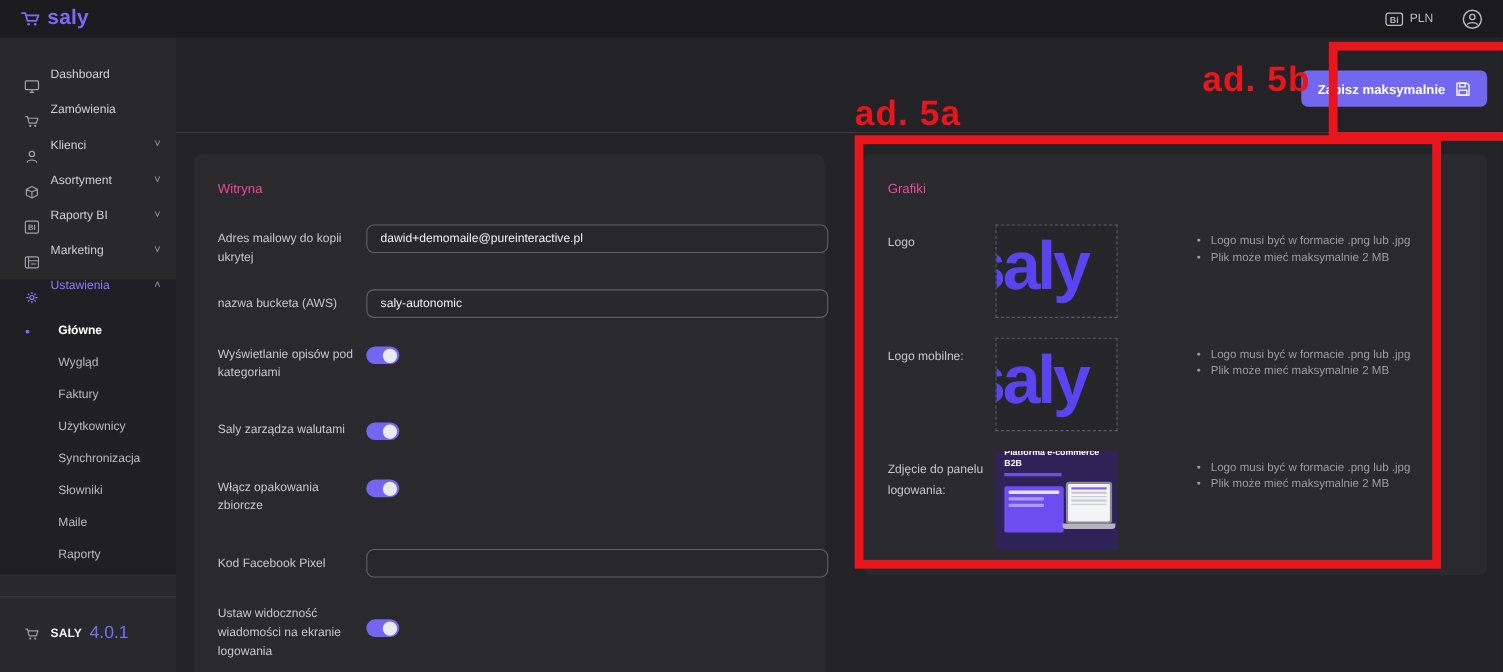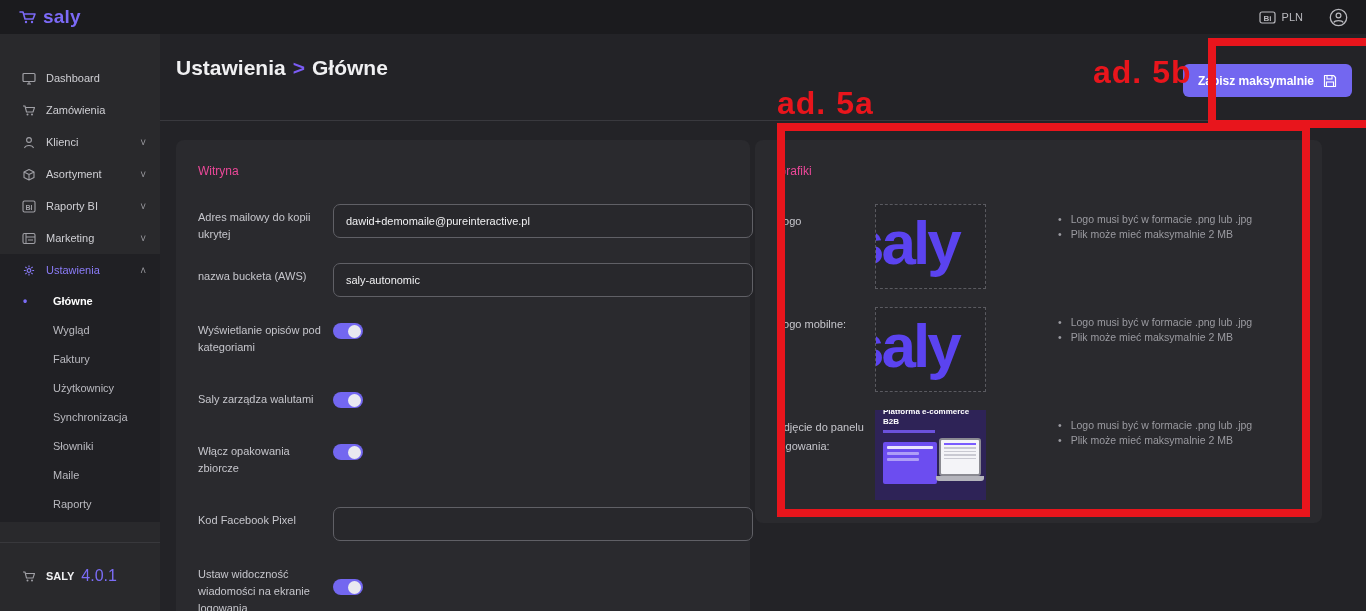--- a/index.html
+++ b/index.html
@@ -7,21 +7,21 @@
     font-family:"Liberation Sans", sans-serif; }
   .topbar { position:absolute; left:0; top:0; width:1366px; height:34px; background:#1b1b1e;
     display:flex; align-items:center; justify-content:space-between; padding:0 18px; z-index:5; }
   .brand { display:flex; align-items:center; gap:5px; color:#7c6af7; font-weight:bold; font-size:19px; letter-spacing:0.2px; }
   .topbar-right { display:flex; align-items:center; gap:26px; }
   .currency { display:flex; align-items:center; gap:6px; color:#b9b9be; font-size:11px; cursor:pointer; }
   .avatar { width:19px; height:19px; cursor:pointer; }
 
   .sidebar { position:absolute; left:0; top:34px; width:160px; height:577px; background:#29292c; z-index:4; }
   .nav { padding-top:28px; }
-  .nav-item { height:32px; display:flex; align-items:center; padding:0 14px 0 22px; color:#cfcfd4;
+  .nav-item { height:32px; display:flex; padding:0 14px 0 22px; color:#cfcfd4;
     font-size:11px; cursor:pointer; position:relative; }
   .nav-item .icon { width:15px; margin-right:9px; display:flex; align-items:center; color:#a0a0a6; }
   .nav-item .chev { margin-left:auto; color:#9a9aa0; font-size:10px; }
   .settings-group { background:#202024; padding-bottom:4px; }
   .settings-group .nav-item.parent, .settings-group .nav-item.parent .icon { color:#8b7cf8; }
   .sub-item { height:29px; display:flex; align-items:center; padding-left:53px; color:#b9b9bf; font-size:11px; cursor:pointer; position:relative; }
   .sub-item.active { color:#ffffff; font-weight:bold; }
   .sub-item .dot { position:absolute; left:23px; color:#7b6cf6; font-size:12px; }
   .side-footer { position:absolute; left:0; bottom:0; width:160px; border-top:1px solid #38383c; padding:24px 0 26px 22px;
     display:flex; align-items:center; }
@@ -33,28 +33,28 @@
   .page-title { position:absolute; left:16px; top:22px; font-size:21px; font-weight:bold; color:#f0f0f2; }
   .page-title .sep { color:#7b5cf5; margin:0 7px; }
   .header-divider { position:absolute; left:0; right:0; top:86px; height:1px; background:#39393e; }
 
   .save-btn { position:absolute; right:14px; top:30px; height:33px; background:#7367f0; border:none; border-radius:6px;
     color:#fff; font-weight:bold; font-size:12px; padding:0 15px; display:flex; align-items:center; gap:9px; cursor:pointer;
     font-family:"Liberation Sans", sans-serif; z-index:6; }
 
   .card { position:absolute; background:#2a2a2e; border-radius:8px; }
   .card-witryna { left:16px; top:106px; width:574px; height:540px; padding:24px 22px; }
-  .card-grafiki { left:595px; top:106px; width:567px; height:383px; padding:24px 22px; }
+  .card-grafiki { left:625px; top:106px; width:567px; height:383px; padding:24px 22px; }
   .card-title { color:#ec4899; font-size:12px; margin-bottom:26px; }
 
   .row { display:flex; margin-bottom:20px; }
   .row .lbl { width:135px; min-width:135px; color:#c6c6cc; font-size:11px; line-height:17px; padding-top:5px; }
   .row .ctl { flex:1; }
   .txt-input { width:420px; height:26px; background:#28282c; border:1px solid #606066; border-radius:7px;
-    color:#f0f0f2; font-size:11px; padding:16px 12px; font-family:"Liberation Sans", sans-serif; outline:none; }
+    color:#f0f0f2; font-size:11px; padding:0 12px; font-family:"Liberation Sans", sans-serif; outline:none; }
   .toggle-row { margin-bottom:30px; }
   .toggle { width:30px; height:16px; background:#7367f0; border-radius:9px; position:relative; cursor:pointer; margin-top:6px; }
   .toggle .knob { position:absolute; right:2px; top:1.5px; width:13px; height:13px; border-radius:50%; background:#e9e9f0; }
 
   .g-row { display:flex; margin-bottom:18px; }
   .g-row .g-lbl { width:98px; min-width:98px; color:#c6c6cc; font-size:11px; line-height:19px; padding-top:8px; }
   .preview { width:111px; height:85px; background:#26262a; border:1px dashed #5a5a60; overflow:hidden; position:relative; cursor:pointer; }
   .preview .big-logo { position:absolute; left:-26px; top:2px; font-size:62px; font-weight:bold; color:#5b43f0; letter-spacing:-3px; }
   .bullets { margin-left:72px; padding-top:8px; list-style:none; }
   .bullets li { display:flex; gap:9px; color:#9b9ba1; font-size:10.5px; line-height:15px; }
@@ -222,23 +222,20 @@
           <circle cx="5.5" cy="10.5" r="1" fill="#a0a0a6"></circle>
           <circle cx="10" cy="10.5" r="1" fill="#a0a0a6"></circle>
         </svg>
     </span>
     <span class="nm">SALY</span>
     <span class="ver">4.0.1</span>
   </div>
 </div>
 
 <div class="main">
-  <div class="page-title">
-    <span>Ustawienia</span><span class="sep">&gt;</span><span>Główne</span>
-  </div>
   <button class="save-btn">
     <span>Zapisz maksymalnie</span>
     <span>
       <svg width="14" height="14" viewBox="0 0 14 14">
           <path d="M1.5 1.5 h9 l2 2 v9 h-11 z" fill="none" stroke="#fff" stroke-width="1.2" stroke-linejoin="round"></path>
           <rect x="4" y="1.5" width="5" height="3.5" fill="none" stroke="#fff" stroke-width="1.1"></rect>
           <rect x="3.5" y="8" width="7" height="4.5" fill="none" stroke="#fff" stroke-width="1.1"></rect>
         </svg>
     </span>
   </button>

